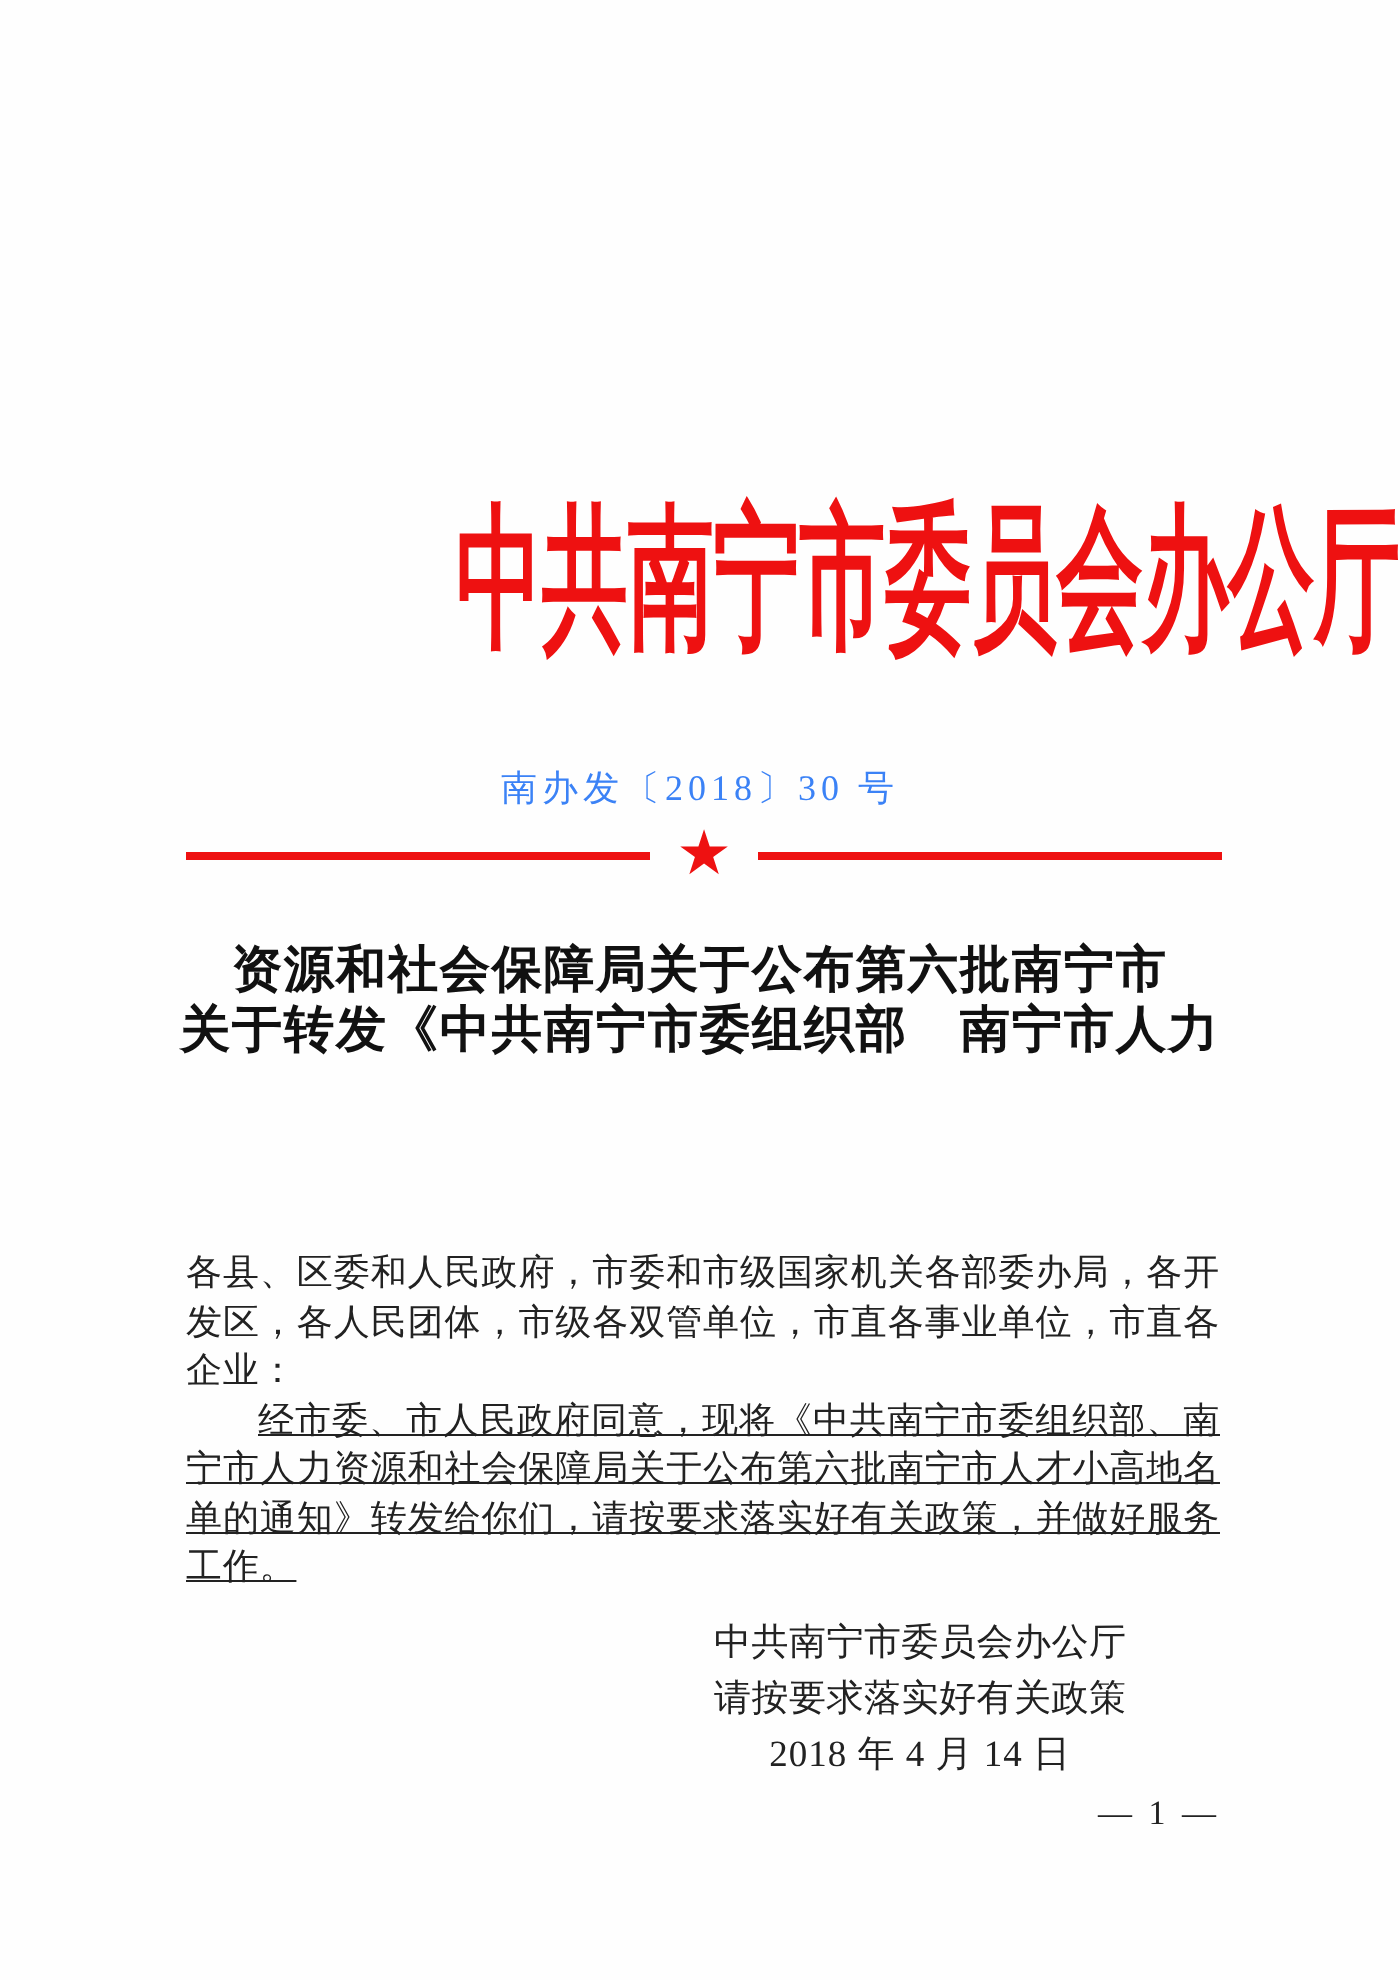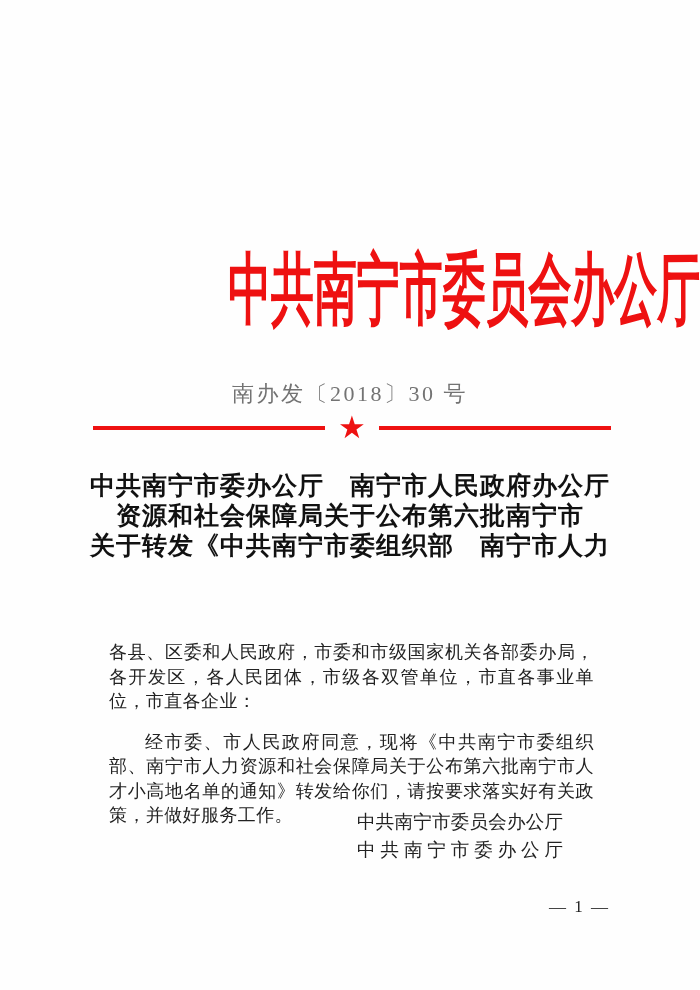--- a/index.html
+++ b/index.html
@@ -28,23 +28,23 @@
     font-size:78px;
     color:#ee1111;
     transform:scale(0.55,1);
     transform-origin:center center;
     white-space:nowrap;
   }
   
   .docnum{
     position:absolute;top:383px;left:0;width:700px;
     text-align:center;
-    font-size:22px;line-height:22px;
+    font-size:18px;line-height:22px;
     letter-spacing:2.5px;
-    color:#737373;
+    color:#3b82f6;
   }
   
   .divider{
     position:absolute;top:412px;left:93px;width:518px;height:32px;
     display:flex;align-items:center;
   }
   .divider .seg{flex:1;height:3.5px;background:#ee1111;}
   .divider .star{
     font-size:31px;line-height:1;color:#ee1111;
     margin:0 13px;
@@ -62,22 +62,22 @@
     color:#111;
   }
   
   .body-text{
     position:absolute;top:624px;left:93px;width:517px;
     font-size:18px;line-height:24.5px;
     letter-spacing:0.4px;
     text-align:justify;
     color:#222;
   }
-  .body-text p{margin:16px;}
-  .body-text p.indent{text-indent:2em;}
+  .body-text p{margin:0;}
+  .body-text p.indent{text-indent:2em;text-decoration:underline;}
   
   .signature{
     position:absolute;top:808px;left:357px;width:206px;
     font-size:18.5px;line-height:28px;
     color:#222;
   }
   .signature .org{
     text-align:justify;
     text-align-last:justify;
   }
@@ -105,30 +105,30 @@
 
   <div class="docnum">南办发〔2018〕30 号</div>
 
   <div class="divider">
     <div class="seg"></div>
     <span class="star">★</span>
     <div class="seg"></div>
   </div>
 
   <div class="notice-title">
-    <div>中共南宁市委办公厅　南宁市人民政府办公厅</div>
     <div>资源和社会保障局关于公布第六批南宁市</div>
     <div>关于转发《中共南宁市委组织部　南宁市人力</div>
   </div>
 
   <div class="body-text">
     <p>各县、区委和人民政府，市委和市级国家机关各部委办局，各开发区，各人民团体，市级各双管单位，市直各事业单位，市直各企业：</p>
     <p class="indent">经市委、市人民政府同意，现将《中共南宁市委组织部、南宁市人力资源和社会保障局关于公布第六批南宁市人才小高地名单的通知》转发给你们，请按要求落实好有关政策，并做好服务工作。</p>
   </div>
 
   <div class="signature">
     <div class="org">中共南宁市委员会办公厅</div>
-    <div class="org">中共南宁市委办公厅</div>
+    <div class="org">请按要求落实好有关政策</div>
+    <div class="date">2018 年 4 月 14 日</div>
   </div>
 
   <div class="pagenum">— 1 —</div>
 
 </div>
 
 </body></html>

